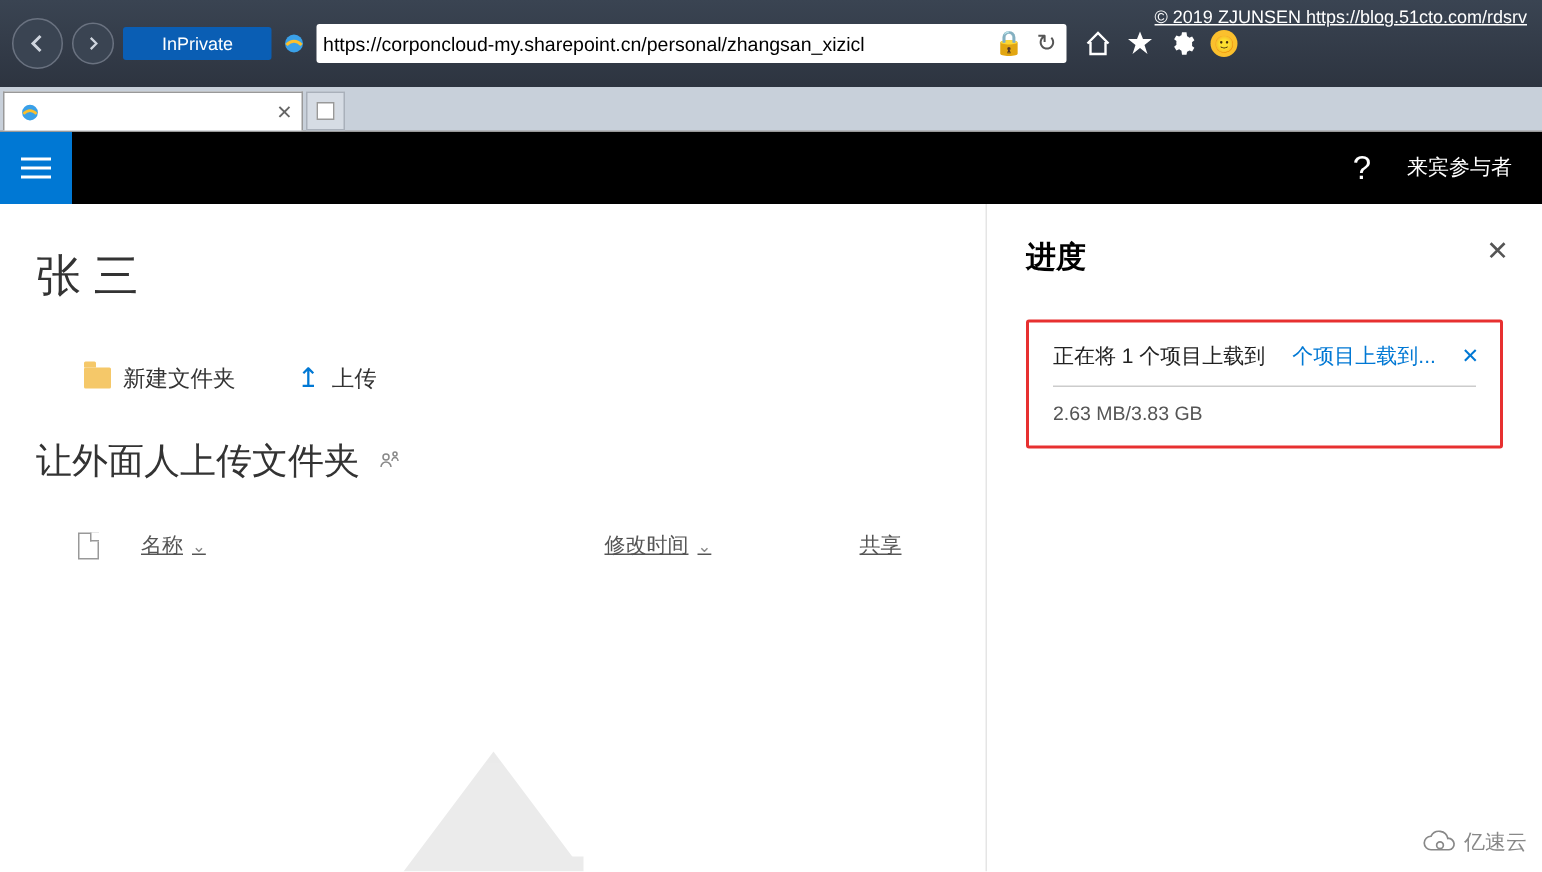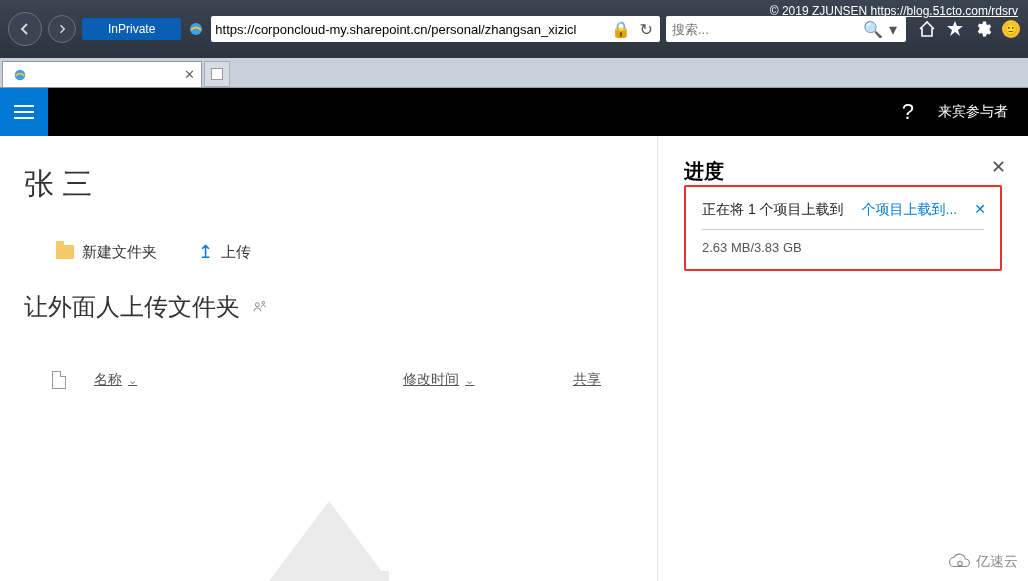--- a/index.html
+++ b/index.html
@@ -44,37 +44,37 @@
     .content { display: flex; height: calc(581px - 58px - 30px - 48px); position: relative; }
     .left-pane { flex: 1; padding: 28px 24px 0 24px; border-right: 1px solid #e5e5e5; position: relative; overflow: hidden; }
     .owner-row { display: flex; align-items: center; gap: 20px; margin-bottom: 36px; }
     .owner-avatar { width: 64px; height: 64px; background: #49a5e6; color: #fff; display: flex; align-items: center; justify-content: center; font-size: 22px; }
     .owner-name { font-size: 30px; font-weight: 300; color: #333; }
     .toolbar { display: flex; gap: 41px; font-size: 15px; color: #333; margin-bottom: 28px; align-items: center; padding-left: 32px;}
     .tb-item { display: flex; align-items: center; gap: 8px; cursor: pointer; }
     .folder-tiny { width: 18px; height: 14px; background: #f5c869; position: relative; border-radius: 1px; }
     .folder-tiny::before { content: ""; position: absolute; top: -4px; left: 0; width: 8px; height: 4px; background: #f5c869; border-radius: 1px 1px 0 0; }
     .upload-arrow { color: #0078d4; font-size: 18px; }
-    .folder-title { font-size: 24px; font-weight: 300; color: #333; display: flex; align-items: center; gap: 12px; margin-bottom: 48px;}
+    .folder-title { font-size: 24px; font-weight: 300; color: #333; display: flex; align-items: center; gap: 12px; margin-bottom: 32px;}
     .share-small{ color:#888; font-size:14px;}
     .list-header { display: flex; font-size: 14px; color: #555; padding: 0 0 6px 0; text-decoration: underline; }
     .lh-icon { width: 70px; display:flex; justify-content:center;}
     .lh-name { flex: 1; display: flex; align-items: center; gap: 6px; }
     .lh-mod { width: 170px; display: flex; align-items: center; gap: 6px; }
     .lh-share { width: 60px; }
     .doc-icon{ width:14px; height:18px; border:1px solid #999; position:relative;}
     .doc-icon::before{content:"";position:absolute;top:-1px;right:-1px;width:5px;height:5px;background:#fff;border-left:1px solid #999;border-bottom:1px solid #999;}
 
     .shadow-shape{ position:absolute; bottom:-50px; left:50%; transform:translateX(-50%); width:260px; height:160px; opacity:.08;}
     .shadow-shape svg{width:100%;height:100%;}
 
     
     .right-pane { width: 370px; padding: 22px 26px; position: relative; }
     .close-x { position: absolute; top: 20px; right: 22px; font-size: 18px; color: #555; cursor: pointer; }
-    .progress-title { font-size: 20px; font-weight: 600; }
+    .progress-title { font-size: 20px; font-weight: 600; margin-bottom: 28px; }
     .progress-card { border: 2px solid #e73030; padding: 14px 16px; border-radius: 2px; position: relative; }
     .progress-line { font-size: 14px; color: #222; display: flex; align-items: center; gap: 18px; border-bottom: 1px solid #ccc; padding-bottom: 10px; margin-bottom: 10px; }
     .progress-link { color: #0078d4; cursor: pointer; }
     .progress-cancel { position: absolute; right: 14px; top: 14px; color: #0078d4; font-size: 14px; cursor: pointer; }
     .progress-size { font-size: 13px; color: #555; }
     
     .gear-svg{width:18px;height:18px;}
     .chev{font-size:11px;color:#888;}
   </style>
 </head>
@@ -100,25 +100,20 @@
         <path d="M3 9 Q8 4 13 9" stroke="#fbc02d" stroke-width="2" fill="none"></path>
       </svg>
   </span>
   <div class="addr-bar">
     <input value="https://corponcloud-my.sharepoint.cn/personal/zhangsan_xizicl" style="">
     <div class="addr-icons">
       <span>🔒</span>
       <span>↻</span>
     </div>
   </div>
-  <div class="search-bar">
-    <input placeholder="搜索..." style="">
-    <span class="sicon">🔍</span>
-    <span class="sicon">▾</span>
-  </div>
   <div class="chrome-right">
     <span class="chrome-icon">
       <svg width="18" height="18" viewBox="0 0 18 18">
           <path d="M2 9 L9 2 L16 9 M4 8 V16 H14 V8" stroke="#fff" stroke-width="1.6" fill="none"></path>
         </svg>
     </span>
     <span class="chrome-icon">
       <svg width="18" height="18" viewBox="0 0 18 18">
           <path d="M9 1 L11 6 L17 6 L12 10 L14 16 L9 12 L4 16 L6 10 L1 6 L7 6 Z" fill="#fff"></path>
         </svg>

